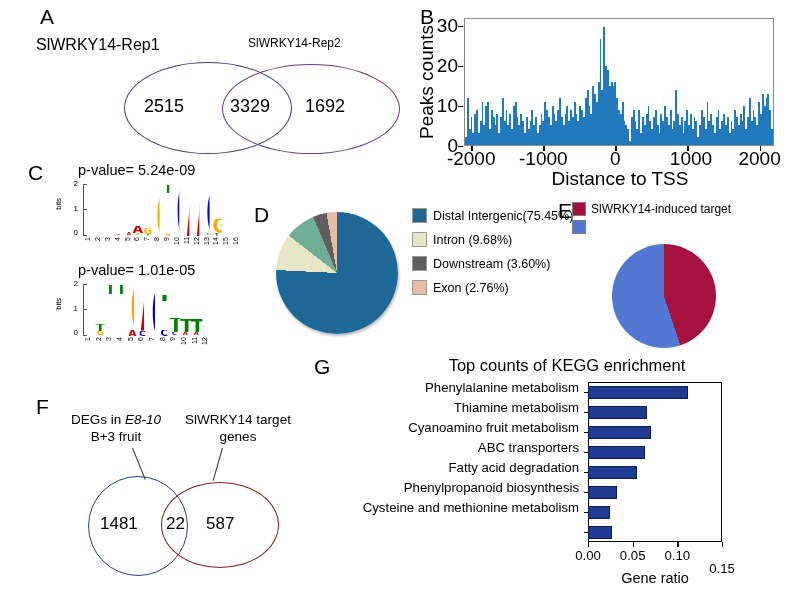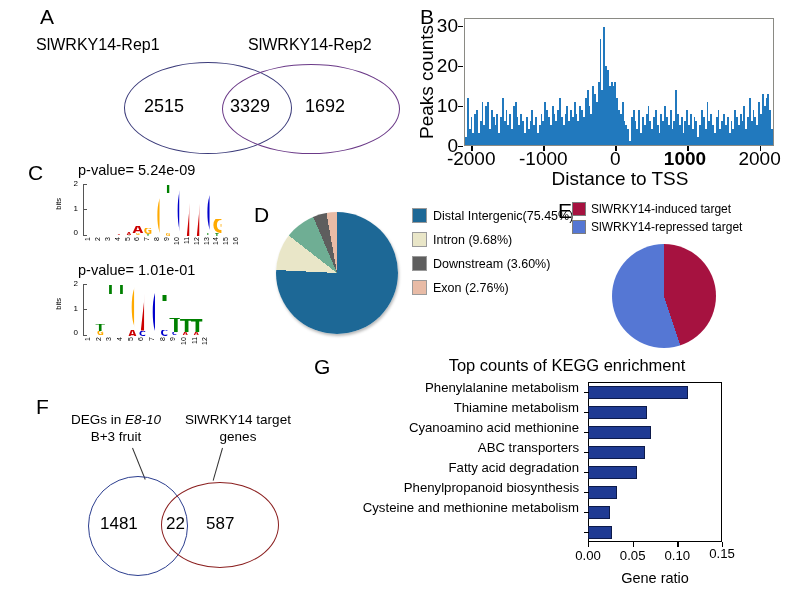--- a/index.html
+++ b/index.html
@@ -4,21 +4,21 @@
 <style>
   html,body{margin:0;padding:0;background:#ffffff;}
   body{width:792px;height:604px;position:relative;overflow:hidden;
        font-family:"Liberation Sans", sans-serif;color:#000;}
   .panel-letter{position:absolute;font-size:21px;font-weight:400;line-height:1;}
   .abs{position:absolute;}
 
   
   #panelA{left:0;top:0;width:410px;height:160px;}
   #vennA-label-left{left:36px;top:36px;font-size:16px;white-space:nowrap;}
-  #vennA-label-right{left:248px;top:36px;font-size:16px;white-space:nowrap;}
+  #vennA-label-right{left:248px;top:36px;font-size:12px;white-space:nowrap;}
   .ellipseA{position:absolute;border-radius:50%;background:transparent;}
   #venn-a-left{left:124px;top:62px;width:166px;height:90px;border:1.6px solid #3b3b7a;}
   #venn-a-right{left:222px;top:64px;width:176px;height:88px;border:1.6px solid #6b3a88;}
   .venn-num{position:absolute;font-size:18px;}
 
   
   #panelB{left:418px;top:0;width:374px;height:196px;}
   #histo-plot{position:absolute;left:46px;top:18px;width:310px;height:128px;
               border:1.3px solid #8a8a84;background:#fff;box-sizing:border-box;}
   #histo-bars{position:absolute;left:0;bottom:0;width:100%;height:100%;
@@ -124,21 +124,21 @@
       <div class="b-ytick" style="left: 6px; top: 15px;">30</div>
       <div class="b-tickmark" style="left: 40px; top: 26px; width: 5px; height: 1.3px;"></div>
     </div>
   <div id="b-xticks">
       <div class="b-xtick" style="left: 18.2093px; top: 148px;">-2000</div>
       <div class="b-tickmark" style="left: 53.2093px; top: 146px; width: 1.3px; height: 5px;"></div>
       <div class="b-xtick" style="left: 90.3023px; top: 148px;">-1000</div>
       <div class="b-tickmark" style="left: 125.302px; top: 146px; width: 1.3px; height: 5px;"></div>
       <div class="b-xtick" style="left: 162.395px; top: 148px;">0</div>
       <div class="b-tickmark" style="left: 197.395px; top: 146px; width: 1.3px; height: 5px;"></div>
-      <div class="b-xtick" style="left: 232px; top: 148px; font-weight: bold;">1000</div>
+      <div class="b-xtick" style="left: 238px; top: 148px;">1000</div>
       <div class="b-tickmark" style="left: 269.488px; top: 146px; width: 1.3px; height: 5px;"></div>
       <div class="b-xtick" style="left: 306.581px; top: 148px;">2000</div>
       <div class="b-tickmark" style="left: 341.581px; top: 146px; width: 1.3px; height: 5px;"></div>
     </div>
 
   <div id="histo-plot">
     <div id="histo-bars">
         <i style="height: 6.25%;"></i>
         <i style="height: 37.5%;"></i>
         <i style="height: 12.5%;"></i>
@@ -386,21 +386,21 @@
       <b style="width: 9.875px;">9</b>
       <b style="width: 9.875px;">10</b>
       <b style="width: 9.875px;">11</b>
       <b style="width: 9.875px;">12</b>
       <b style="width: 9.875px;">13</b>
       <b style="width: 9.875px;">14</b>
       <b style="width: 9.875px;">15</b>
       <b style="width: 9.875px;">16</b>
     </div>
 
-  <div class="logo-title" style="left:78px;top:104px;">p-value= 1.01e-01</div>
+  <div class="logo-title" style="left:78px;top:104px;">p-value= 1.01e-05</div>
   <div class="logo-box" id="logo2" style="left:66px;top:126px;width:146px;height:52px;">
     <div class="logo-axis">
       <div class="ln"></div>
       <div class="tk" style="top:0;"></div>
         <div class="tv" style="top:-4px;">2</div>
       <div class="tk" style="top:25px;"></div>
         <div class="tv" style="top:21px;">1</div>
       <div class="tk" style="top:51px;"></div>
         <div class="tv" style="top:45px;">0</div>
       <div class="logo-bits">bits</div>
@@ -488,21 +488,20 @@
 
 <div class="abs" id="panelE">
   <div class="panel-letter" style="left:2px;top:2px;">E</div>
   <div id="legendE">
       <div class="row">
         <span class="sw" style="background: rgb(166, 18, 64);"></span>
         <span class="tx">SlWRKY14-induced target</span>
       </div>
       <div class="row">
         <span class="sw" style="background: rgb(85, 119, 212);"></span>
-        <span class="tx">SlWRKY14-repressed target</span>
       </div>
     </div>
   <div id="pieE" style="background: conic-gradient(rgb(166, 18, 64) 0deg, rgb(166, 18, 64) 161.64deg, rgb(85, 119, 212) 161.64deg, rgb(85, 119, 212) 360deg);"></div>
   <div class="pieE-lbl" style="left:67px;top:90px;"></div>
   <div class="pieE-lbl" style="left:117px;top:90px;"></div>
 </div>
 
 <div class="abs" id="panelF">
   <div class="panel-letter" style="left:36px;top:6px;">F</div>
   <div id="f-lbl-left">
@@ -521,21 +520,21 @@
   <div class="venn-num" style="left:166px;top:124px;font-size:17px;">22</div>
   <div class="venn-num" style="left:206px;top:124px;font-size:17px;">587</div>
 </div>
 
 <div class="abs" id="panelG">
   <div class="panel-letter" style="left:2px;top:4px;">G</div>
   <div id="g-title">Top counts of KEGG enrichment</div>
   <div id="g-rows">
       <div class="glab">Phenylalanine metabolism</div>
       <div class="glab">Thiamine metabolism</div>
-      <div class="glab">Cyanoamino acid methionine</div>
+      <div class="glab">Cyanoamino fruit metabolism</div>
       <div class="glab">ABC transporters</div>
       <div class="glab">Fatty acid degradation</div>
       <div class="glab">Phenylpropanoid biosynthesis</div>
       <div class="glab">Cysteine and methionine metabolism</div>
     </div>
   <div id="g-plot"></div>
   <div id="g-bars">
       <div class="gbar" style="width: 100.053px; top: 3.5px;"></div>
       <div class="gtick" style="top: 10px;"></div>
       <div class="gbar" style="width: 58.96px; top: 23.5px;"></div>
@@ -553,17 +552,17 @@
       <div class="gbar" style="width: 24.12px; top: 143.5px;"></div>
       <div class="gtick" style="top: 150px;"></div>
     </div>
   <div id="g-xticks">
       <div class="g-xtick" style="left: 253px; top: 196px;">0.00</div>
       <div class="g-xmark" style="left: 276px; top: 190px;"></div>
       <div class="g-xtick" style="left: 297.667px; top: 196px;">0.05</div>
       <div class="g-xmark" style="left: 320.667px; top: 190px;"></div>
       <div class="g-xtick" style="left: 342.333px; top: 196px;">0.10</div>
       <div class="g-xmark" style="left: 365.333px; top: 190px;"></div>
-      <div class="g-xtick" style="left: 387px; top: 194px;">0.15</div>
+      <div class="g-xtick" style="left: 387px; top: 209px;">0.15</div>
       <div class="g-xmark" style="left: 410px; top: 190px;"></div>
     </div>
   <div id="g-xlabel">Gene ratio</div>
 </div>
 
 </body></html>

